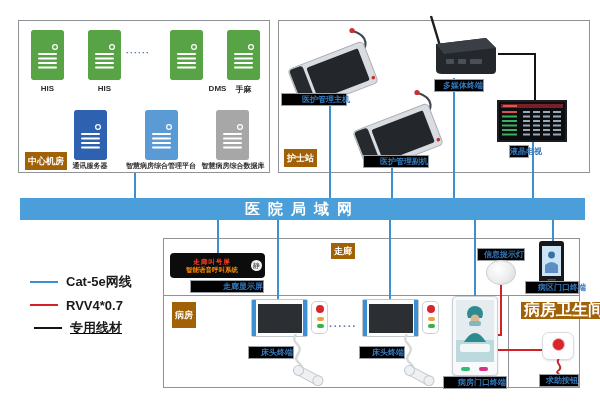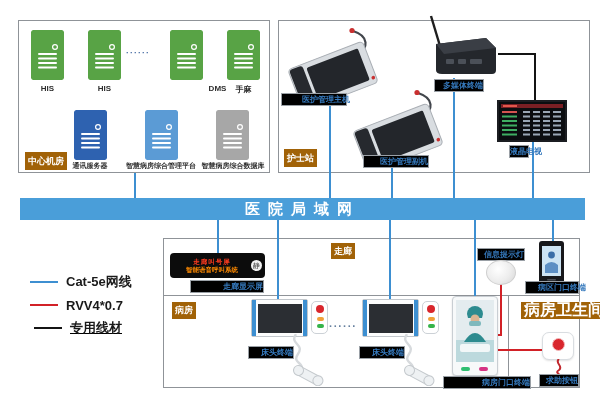--- a/index.html
+++ b/index.html
@@ -260,21 +260,21 @@
   <div class="areadoor">
     <svg width="25" height="44" viewBox="0 0 25 44">
       <rect x="3" y="5" width="19" height="30" fill="#cde4f4"></rect>
       <circle cx="12.5" cy="14" r="3.4" fill="#3a6ea8"></circle>
       <path d="M6,24 q6.5,-6 13,0 l0,8 l-13,0 Z" fill="#5d8fc4"></path>
       <rect x="8" y="38" width="9" height="1.6" rx="0.8" fill="#4b4e55"></rect>
     </svg>
   </div>
   <div class="lbl" style="left:525px;top:281px;width:54px;padding-left:12px;">病区门口终端</div>
 
-  <div class="badge" style="left:172px;top:302px;height:17px;">病房</div>
+  <div class="badge" style="left:172px;top:302px;height:26px;">病房</div>
 
   <div class="bedterm" style="left:251px;top:299px;">
     <div class="bar" style="left:0;"></div>
     <div class="scr"></div>
     <div class="bar" style="right:0;"></div>
   </div>
   <div class="remote" style="left:311px;top:301px;">
     <div class="rbtn"></div>
     <div class="p1"></div>
     <div class="p2"></div>
@@ -317,21 +317,21 @@
       <rect x="0" y="40" width="38" height="22" fill="#bcd9dd"></rect>
       <rect x="4" y="44" width="30" height="8" rx="2" fill="#f2f7f8"></rect>
       <path d="M11,14 a8,8 0 0 1 16,0 l-1,4 l-14,0 Z" fill="#2d8b8f"></path>
       <circle cx="19" cy="19" r="4.5" fill="#dcb592"></circle>
       <rect x="13" y="21" width="12" height="5" rx="2" fill="#7fb9bd"></rect>
       <path d="M8,42 q11,-18 22,0 Z" fill="#2d8b8f"></path>
     </svg>
     <div style="position:absolute;left:8px;top:70px;width:9px;height:4px;border-radius:2px;background:#2fbf71;"></div>
     <div style="position:absolute;left:26px;top:70px;width:9px;height:4px;border-radius:2px;background:#d63384;"></div>
   </div>
-  <div class="lbl" style="left:443px;top:376px;width:88px;">病房门口终端</div>
+  <div class="lbl" style="left:443px;top:376px;width:64px;">病房门口终端</div>
 
   <div class="badge" style="left:521px;top:302px;height:17px;font-size:16px;">病房卫生间</div>
   <div class="helpbtn">
     <div class="hb"></div>
   </div>
   <svg style="position:absolute;left:551px;top:359px;" width="16" height="18" viewBox="0 0 16 18">
     <path d="M8,0 C3,4 13,7 8,11 C3,14 10,15 8,17" stroke="#c1272d" stroke-width="2" fill="none"></path>
     <rect x="6" y="15" width="4" height="3" rx="1" fill="#8e1d21"></rect>
   </svg>
   <div class="lbl" style="left:539px;top:374px;width:40px;">求助按钮</div>

